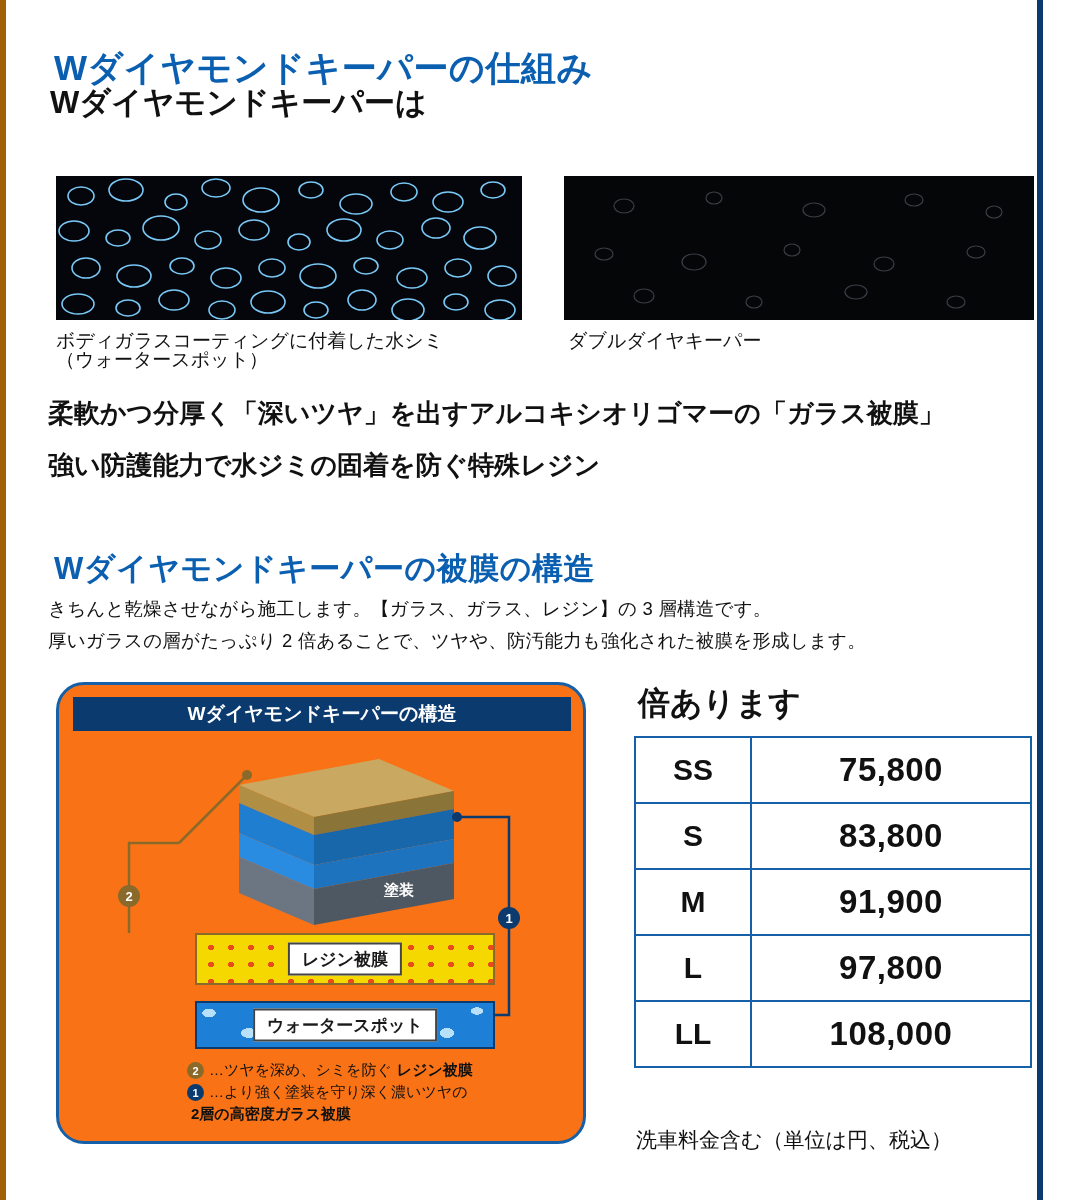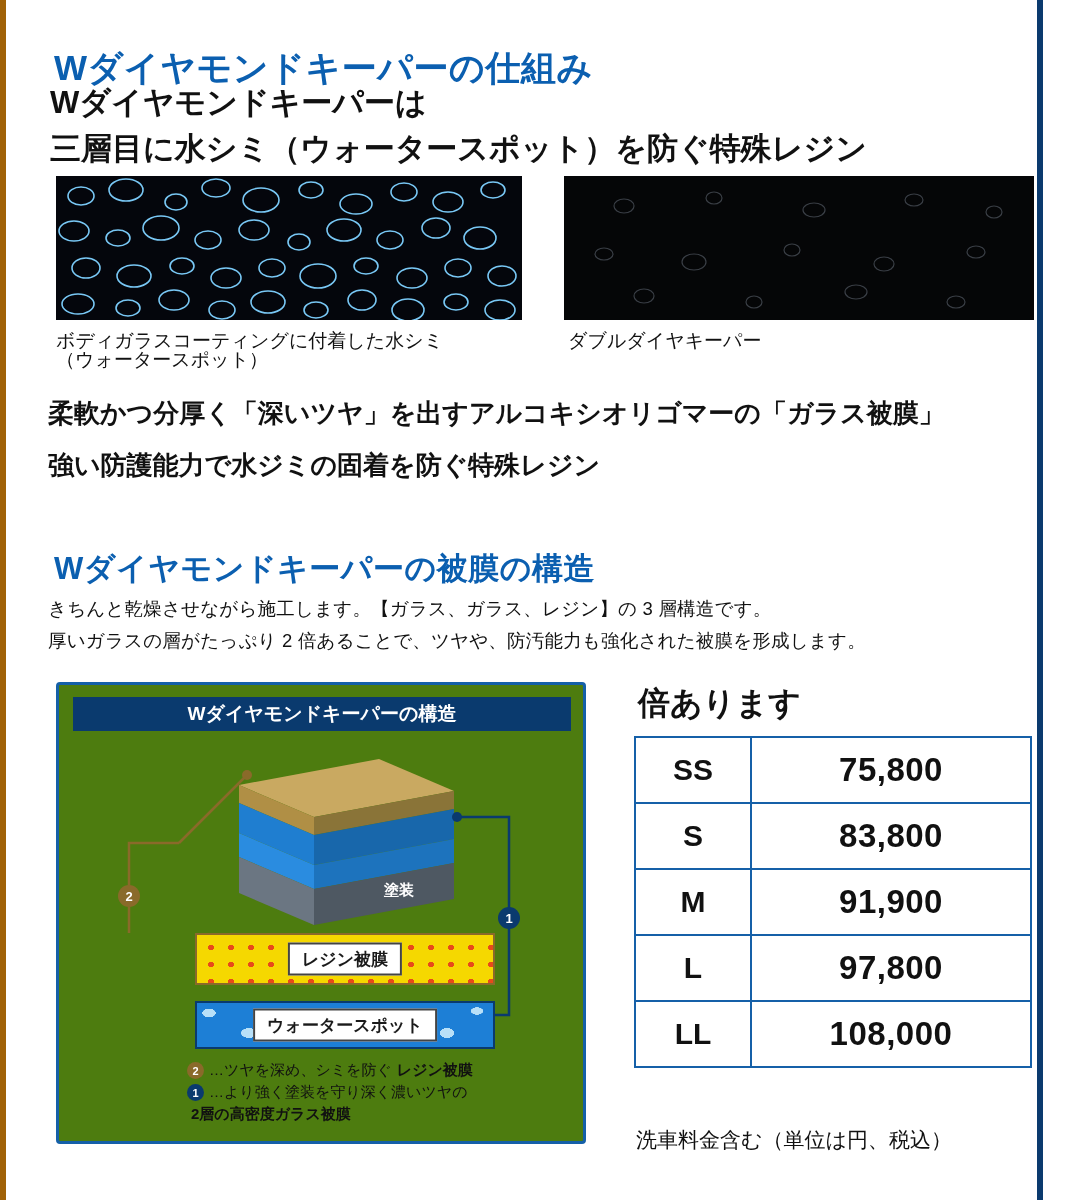--- a/index.html
+++ b/index.html
@@ -96,22 +96,22 @@
   #body-1 { left: 52px; top: 566px; }
   #body-2 { left: 42px; top: 596px; }
   #body-3 { left: 42px; top: 628px; }
 
   
   #diagram-panel {
     position: absolute;
     left: 50px; top: 682px;
     width: 530px; height: 462px;
     border: 3px solid #1560a8;
-    border-radius: 4px;
-    background: #4d7c0f;
+    border-radius: 28px;
+    background: #f97316;
     box-sizing: border-box;
   }
   #diagram-header {
     position: absolute;
     left: 14px; top: 12px;
     width: 498px; height: 34px;
     background: #0a3a6e;
     color: #ffffff;
     font-size: 19px;
     font-weight: bold;
@@ -242,21 +242,20 @@
     white-space: nowrap;
   }
 </style>
 </head>
 <body>
 
 <div class="page">
 
   <h1 class="h-blue" id="title-main">Wダイヤモンドキーパーの仕組み</h1>
   <div class="h-black" id="sub-line-1">Wダイヤモンドキーパーは</div>
-  <div class="h-black" id="sub-line-2">三層目に水シミ（ウォータースポット）を防ぐ特殊レジン</div>
 
   <div class="photo" id="photo-left">
     <svg width="466" height="144" viewBox="0 0 466 144">
       <rect width="466" height="144" fill="#04060c"></rect>
       <g fill="none" stroke="#79c8f5" stroke-width="1.6">
         <ellipse cx="25" cy="20" rx="13" ry="9"></ellipse>
           <ellipse cx="70" cy="14" rx="17" ry="11"></ellipse>
         <ellipse cx="120" cy="26" rx="11" ry="8"></ellipse>
           <ellipse cx="160" cy="12" rx="14" ry="9"></ellipse>
         <ellipse cx="205" cy="24" rx="18" ry="12"></ellipse>

